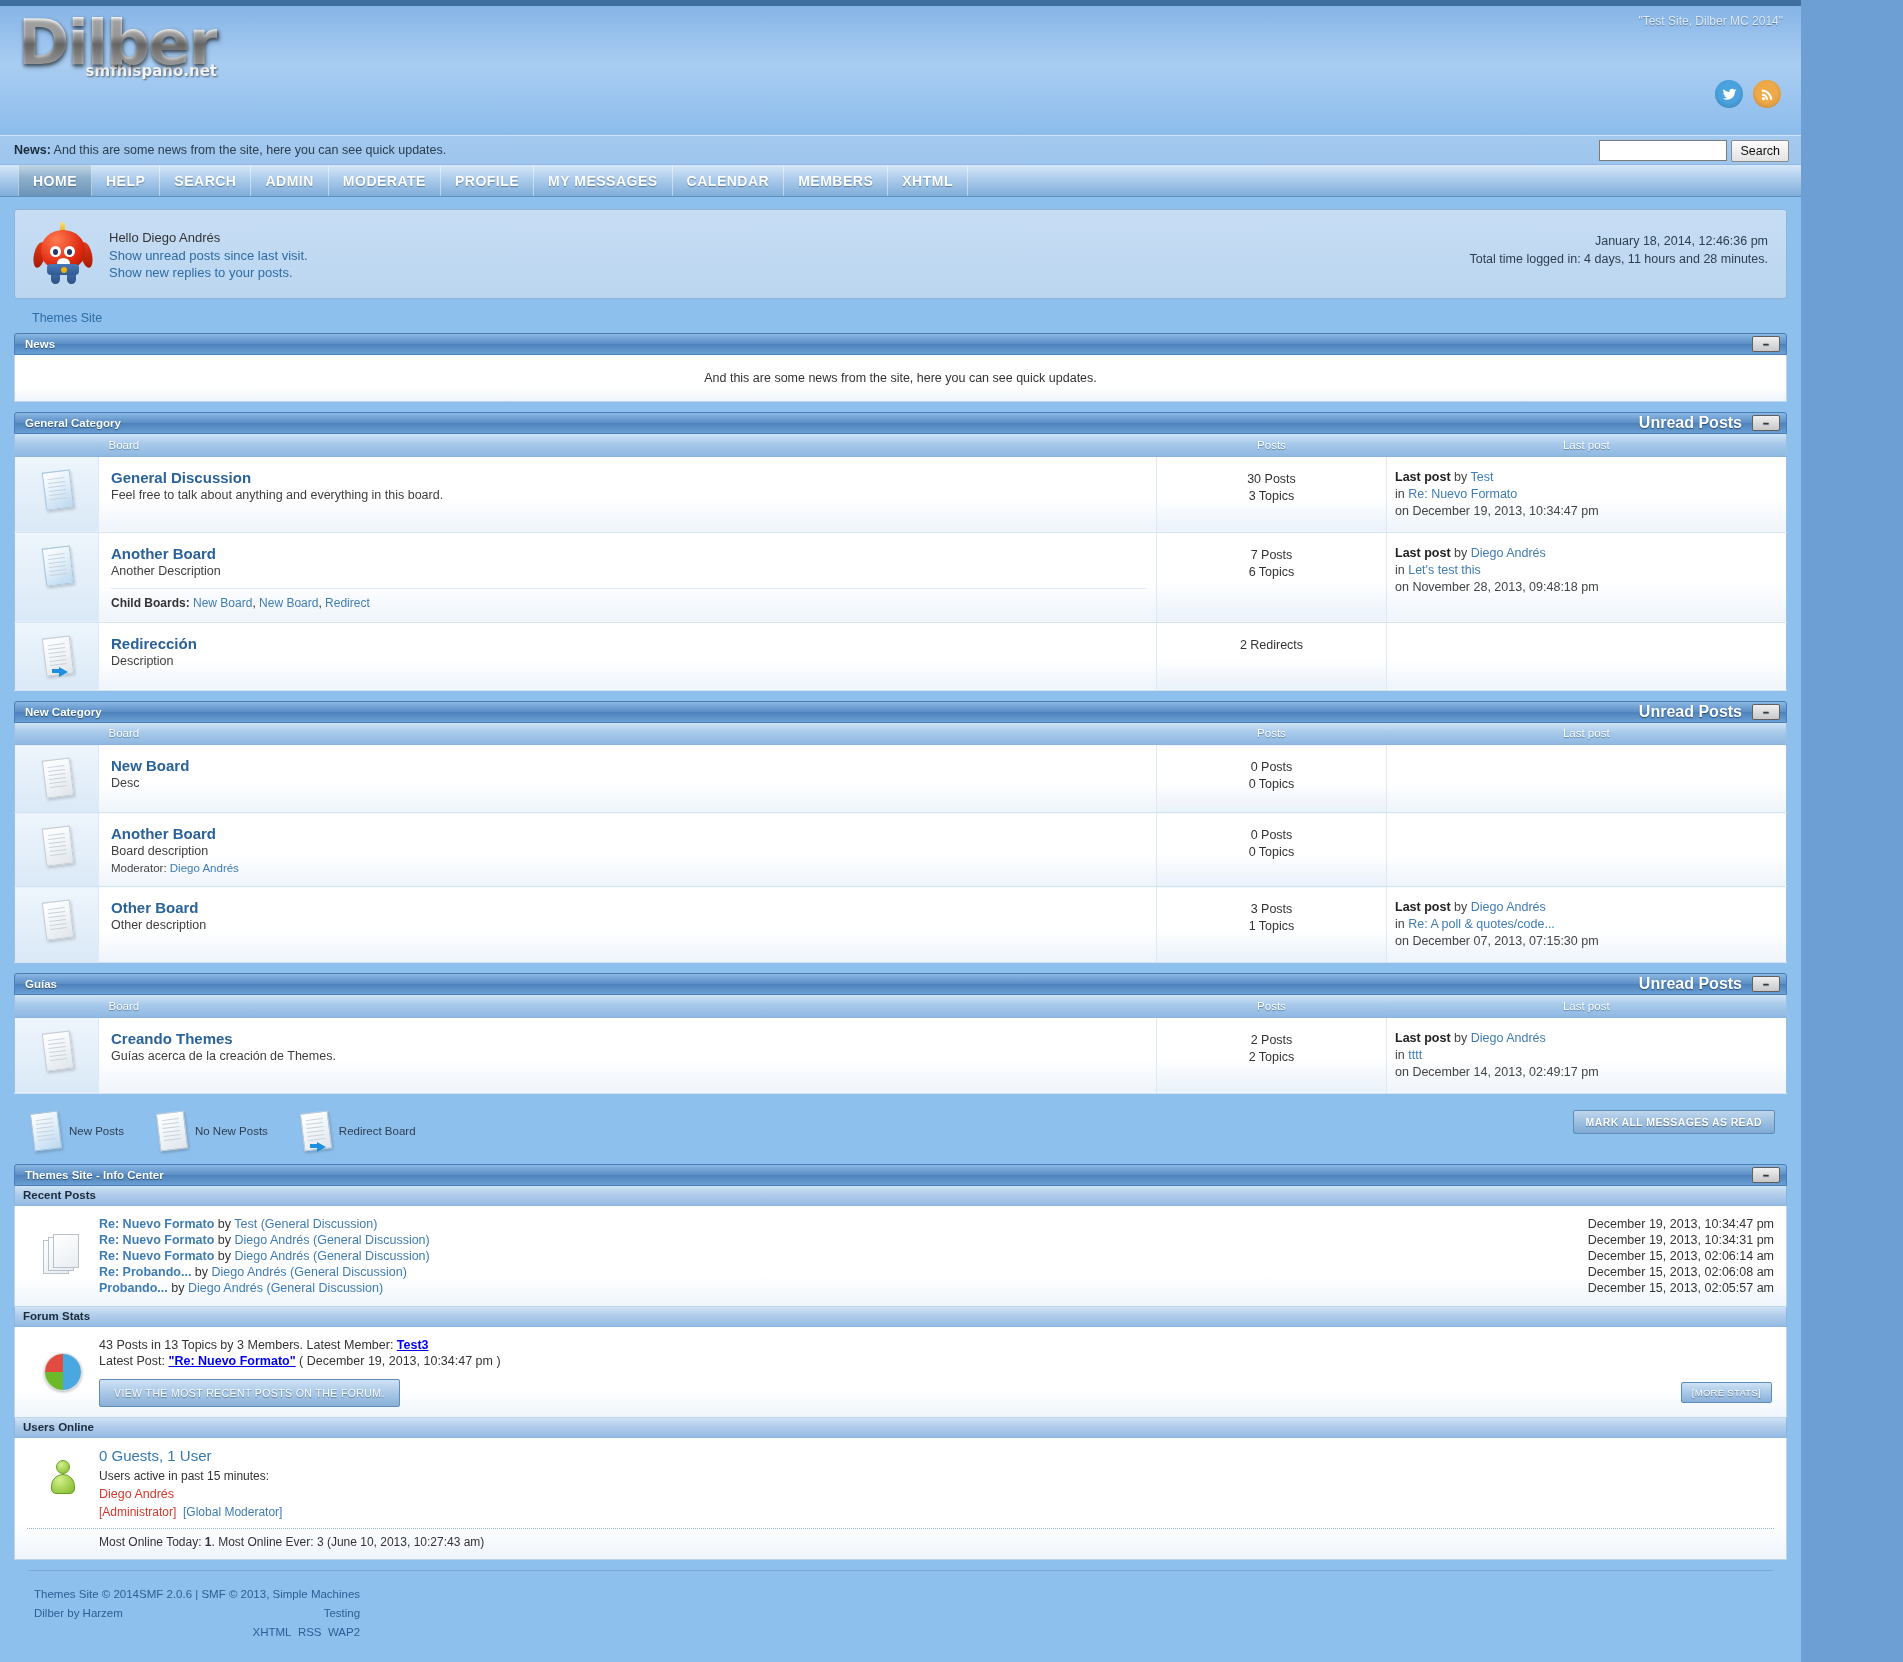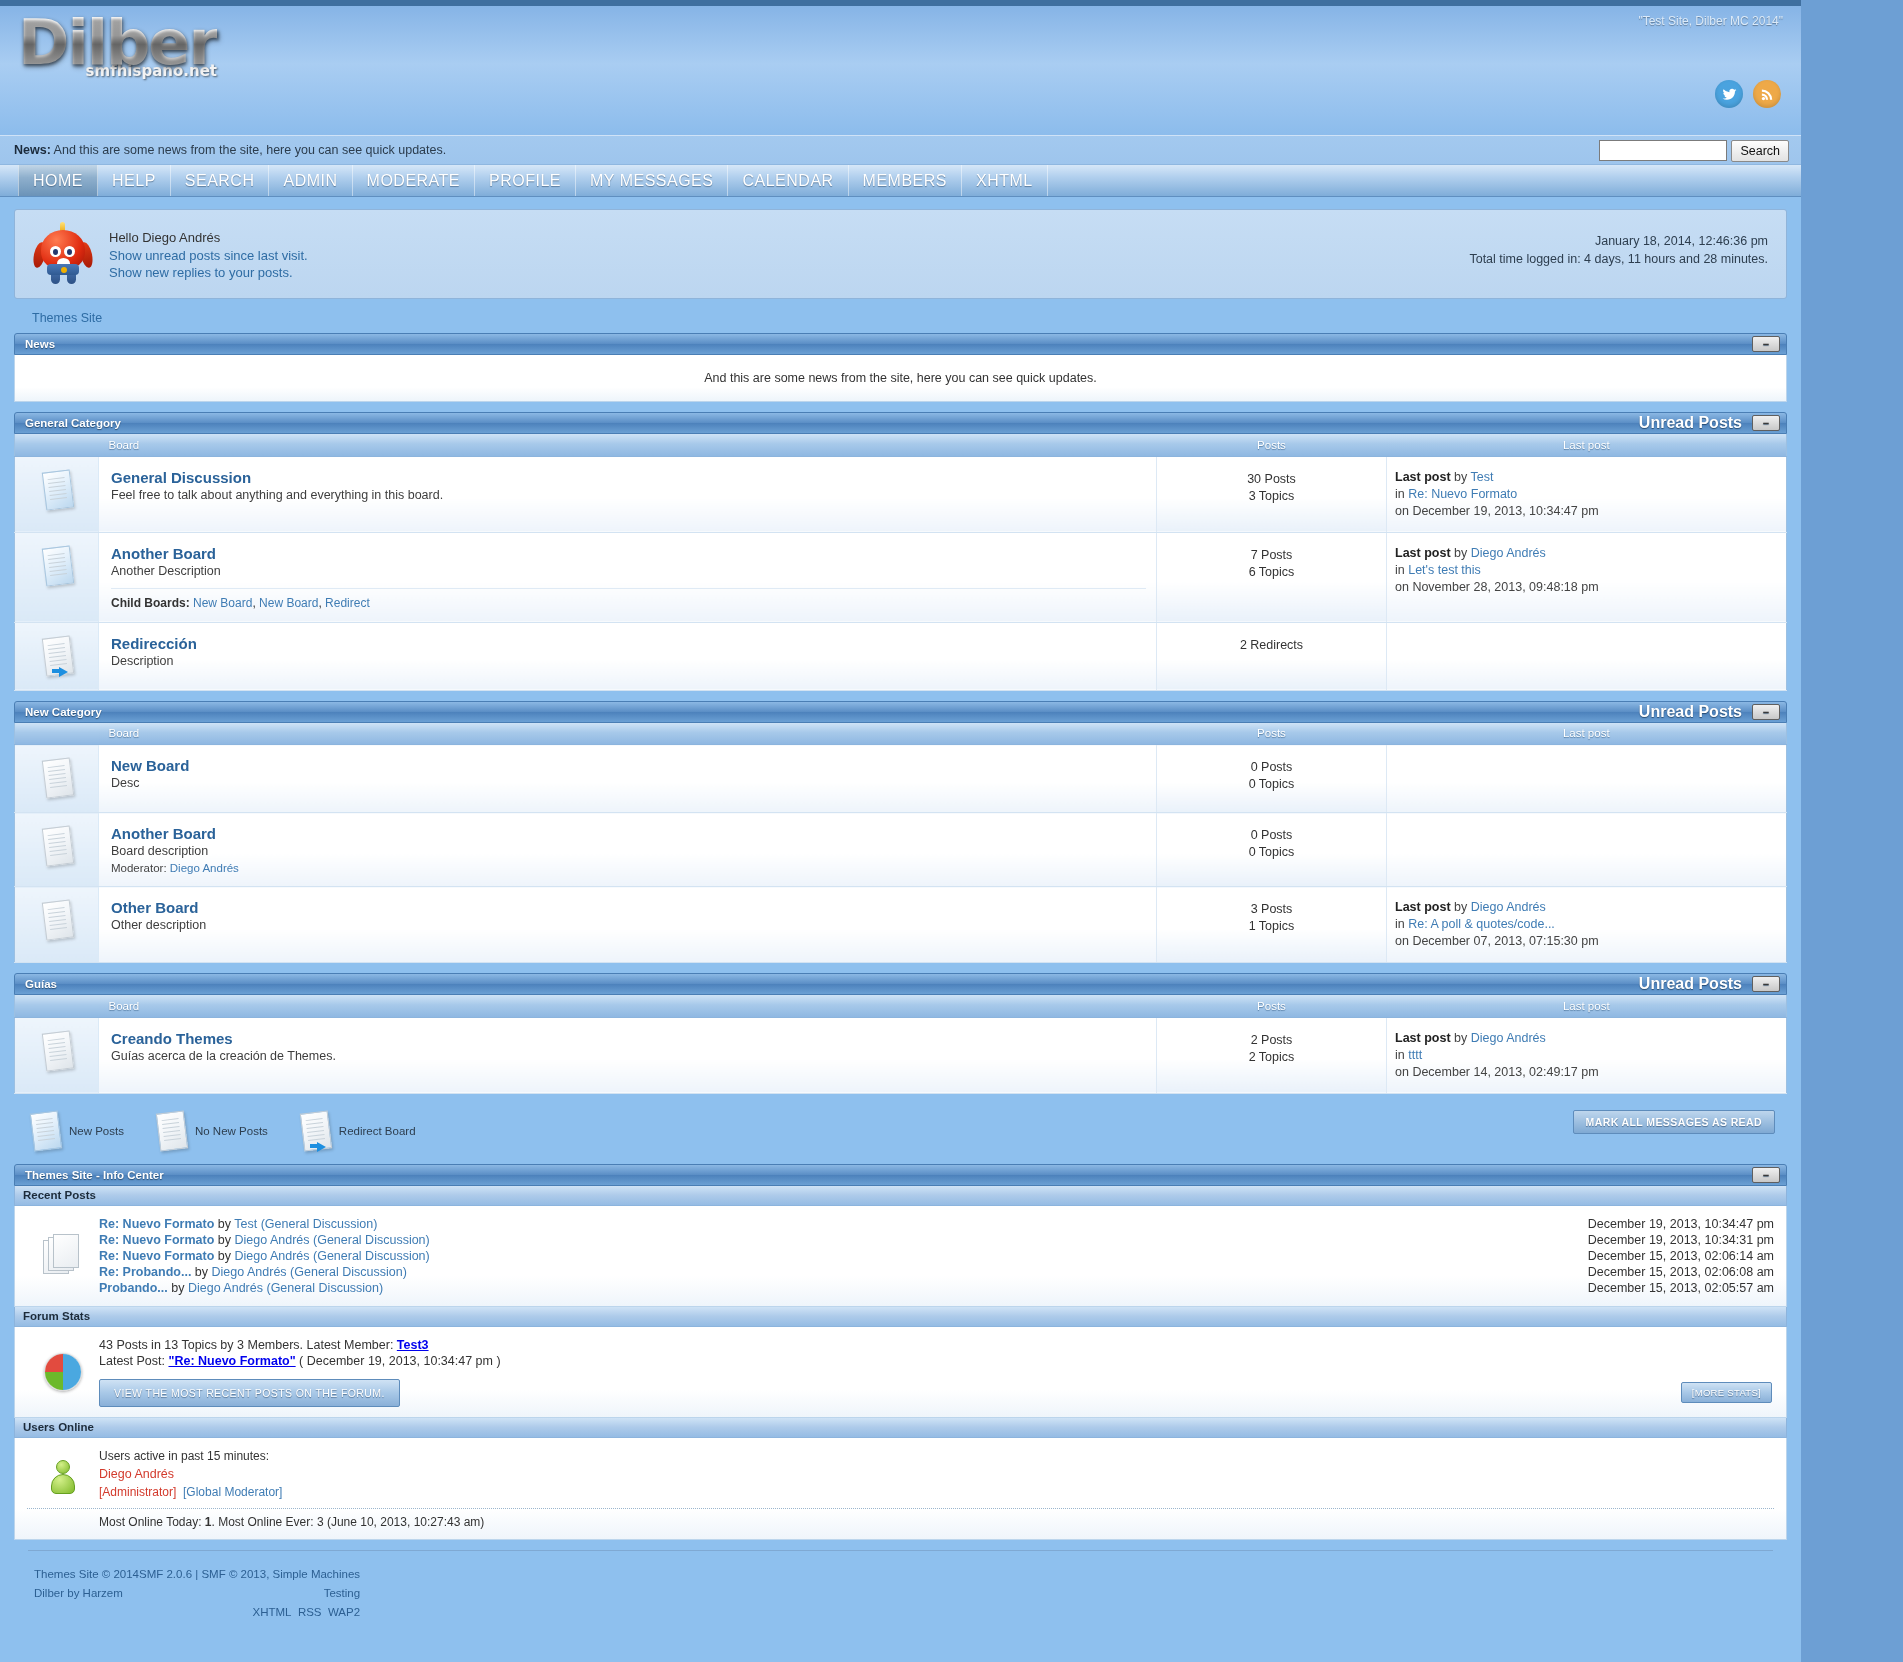--- a/index.html
+++ b/index.html
@@ -100,21 +100,21 @@
   #main-menu {
     height:32px;
     background:linear-gradient(to bottom,#d6e7f8 0%,#b2d0ee 38%,#7fadd9 100%);
     display:flex;
     padding-left:18px;
     border-bottom:1px solid #5f8fc0;
   }
   .menu-item {
     display:flex; align-items:center;
     padding:0 14px;
-    font-size:16px; font-weight:normal; letter-spacing:.5px;
+    font-size:14px; font-weight:bold; letter-spacing:.5px;
     color:#ffffff;
     text-shadow:0 1px 1px rgba(40,70,100,.55);
     border-right:1px solid rgba(255,255,255,.45);
     cursor:pointer;
   }
   .menu-item:first-child { border-left:1px solid rgba(255,255,255,.45); }
   .menu-item.active {
     background:linear-gradient(to bottom,#c2d6e7 0%,#8fb0cd 40%,#6b93b8 100%);
     color:#ffffff;
   }
@@ -848,20 +848,21 @@
       <div class="ic-sub-bar">Users Online</div>
       <div class="ic-body" style="display:block;">
         <div style="display:flex;">
           <div class="ic-icon-col" style="align-items:flex-start;padding-top:10px;">
             <span class="user-ico">
               <span class="head"></span>
                 <span class="body"></span>
             </span>
           </div>
           <div class="ic-main">
+            <div class="uo-title">0 Guests, 1 User</div>
             <div class="uo-sub">Users active in past 15 minutes:</div>
             <div class="uo-user"><a href="#" style="color:#d33a2c;text-decoration:none;">Diego Andrés</a></div>
             <div class="uo-groups">
               <span class="uo-admin">[Administrator]</span>&nbsp;
               <span class="uo-gm">[Global Moderator]</span>
             </div>
           </div>
         </div>
         <div class="uo-divider"></div>
         <div class="uo-most" style="padding-left:72px;">Most Online Today: <b>1</b>. Most Online Ever: 3 (June 10, 2013, 10:27:43 am)</div>

